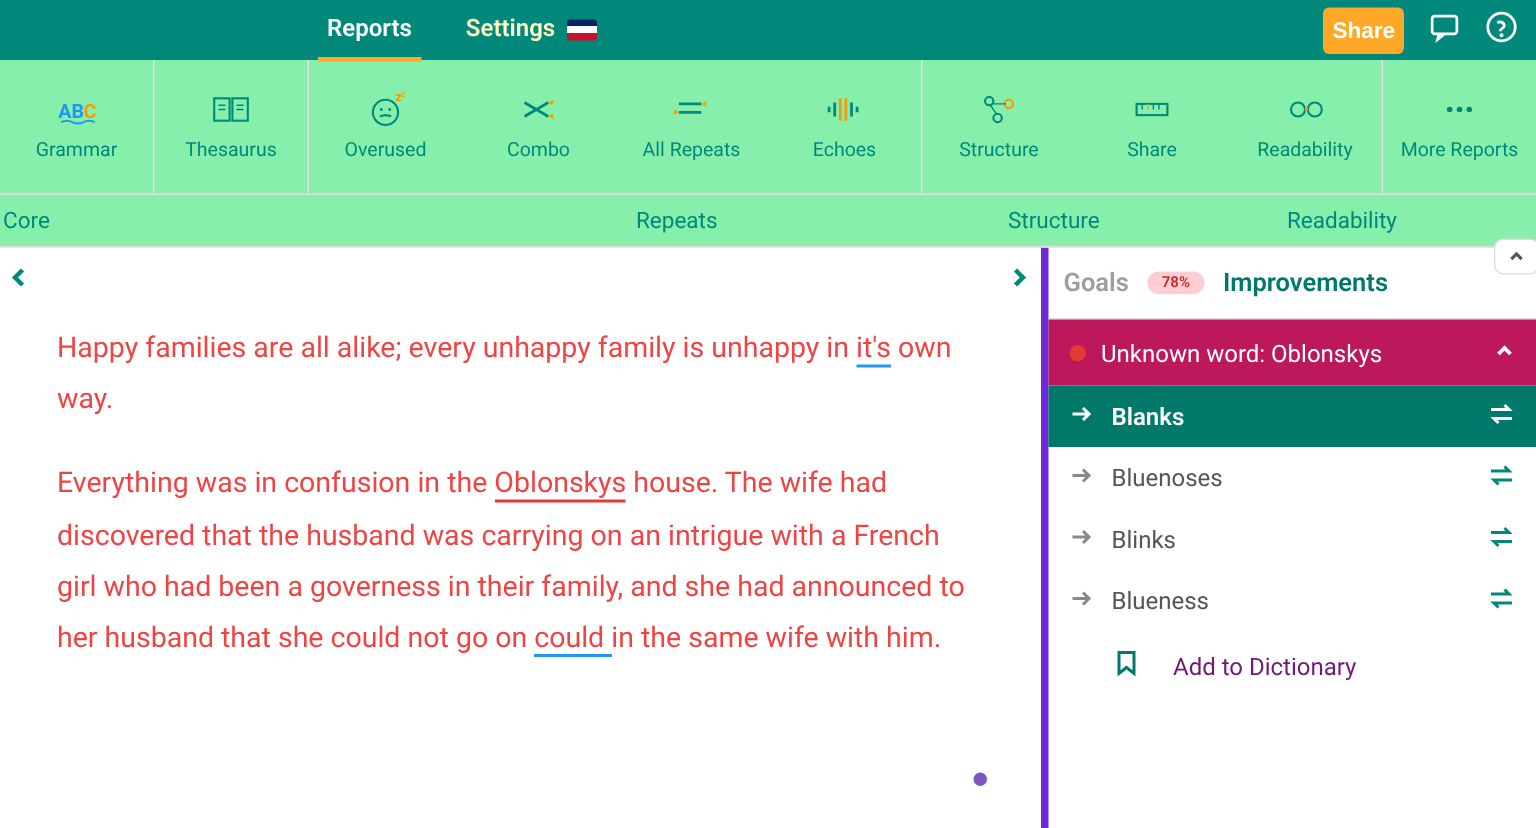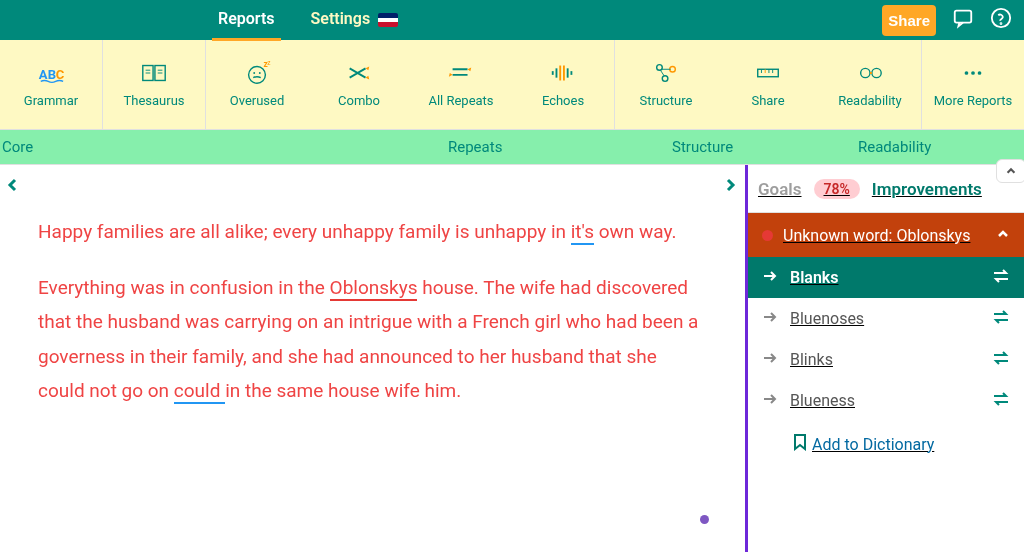--- a/index.html
+++ b/index.html
@@ -7,73 +7,73 @@
 
 .top-bar { background: #00897b; height: 40px; display: flex; align-items: center; padding: 0 12px; position: relative; }
 .top-tabs { display: flex; gap: 24px; margin-left: 200px; }
 .top-tab { color: #fef9c3; font-weight: 600; font-size: 16px; padding: 10px 6px; cursor: pointer; }
 .top-tab.active { color: #fff; border-bottom: 3px solid #ffa726; }
 .flag { width: 20px; height: 14px; display: inline-block; background: linear-gradient(to bottom, #012169 33%, #fff 33%, #fff 66%, #c8102e 66%); margin-left: 4px; vertical-align: middle; border-radius: 2px; }
 .top-right { position: absolute; right: 12px; display: flex; gap: 16px; align-items: center; }
 .share-btn { background: #ffa726; color: #fff; border: none; padding: 7px 6px; border-radius: 4px; font-weight: 600; font-size: 15px; cursor: pointer; }
 .top-icon svg { width: 22px; height: 22px; stroke: #fff; fill: none; stroke-width: 2; }
 
-.toolbar { background: #fef9c3; height: 90px; display: flex; border-bottom: 1px solid #e0e0e0; }
+.toolbar { background: #86efac; height: 90px; display: flex; border-bottom: 1px solid #e0e0e0; }
 .toolbar-item { flex: 1; display: flex; flex-direction: column; align-items: center; justify-content: center; gap: 8px; border-right: 1px solid #e0e0e0; cursor: pointer; }
 .toolbar-item:nth-child(3), .toolbar-item:nth-child(4), .toolbar-item:nth-child(5), .toolbar-item:nth-child(7), .toolbar-item:nth-child(8), .toolbar-item:nth-child(10) { border-right: none; }
 .toolbar-icon { height: 24px; display: flex; align-items: center; justify-content: center; }
 .toolbar-icon svg { width: 28px; height: 24px; }
 .toolbar-label { color: #00897b; font-size: 13px; }
 
 .category-bar { background: #86efac; height: 35px; display: flex; align-items: center; border-bottom: 1px solid #e0e0e0; position: relative; }
 .cat-label { color: #00897b; font-size: 15px; }
 .cat-core { position: absolute; left: 2px; }
-.cat-repeats { position: absolute; left: 448px; }
+.cat-repeats { position: absolute; left: 424px; }
 .cat-structure { position: absolute; left: 672px; }
 .cat-readability { position: absolute; left: 858px; }
 
 .main { display: flex; height: 387px; }
 .editor-wrap { flex: 1; position: relative; padding: 18px 8px 0 0; }
 .editor-nav { position: absolute; left: 6px; top: 12px; }
 .editor-nav svg, .editor-nav-right svg { width: 14px; height: 14px; stroke: #00897b; stroke-width: 3; fill: none; }
 .editor-nav-right { position: absolute; right: 8px; top: 12px; }
 .editor { padding: 32px 38px 20px 38px; font-size: 19px; line-height: 1.8; color: #ef4444; }
 .editor p { margin-bottom: 22px; }
 .u-blue { border-bottom: 2px solid #2196f3; }
 .u-red { border-bottom: 2px solid #e53935; }
 .cursor-dot { position: absolute; bottom: 28px; right: 36px; width: 9px; height: 9px; background: #7e57c2; border-radius: 50%; }
 
-.sidebar { width: 279px; border-left: 3px solid #6d28d9; display: flex; flex-direction: column; text-decoration: underline; }
+.sidebar { width: 330px; border-left: 5px solid #6d28d9; display: flex; flex-direction: column; }
 .sidebar-tabs { display: flex; align-items: center; height: 48px; border-bottom: 1px solid #e0e0e0; padding: 0 10px; gap: 12px; position: relative; }
 .sidebar-tab { font-size: 17px; font-weight: 600; color: #9e9e9e; cursor: pointer; }
 .sidebar-tab.active { color: #00796b; }
-.percent-badge { background: #ffcdd2; color: #c62828; padding: 2px 10px; border-radius: 10px; font-size: 14px; font-weight: 600; }
+.percent-badge { background: #ffcdd2; color: #c62828; padding: 2px 10px; border-radius: 10px; font-size: 10px; font-weight: 600; }
 .collapse-btn { position: absolute; right: -2px; top: -6px; width: 30px; height: 24px; background: #fff; border: 1px solid #e0e0e0; border-radius: 6px; display: flex; align-items: center; justify-content: center; }
 .collapse-btn svg { width: 12px; height: 12px; stroke: #555; stroke-width: 2.5; fill: none; }
 
-.issue-header { background: #c2410c; color: #fff; height: 44px; display: flex; align-items: center; padding: 0 14px; gap: 10px; position: relative; text-align: right; }
+.issue-header { background: #be185d; color: #fff; height: 44px; display: flex; align-items: center; padding: 0 14px; gap: 10px; position: relative; text-align: right; }
 .issue-dot { width: 11px; height: 11px; background: #e53935; border-radius: 50%; }
 .issue-title { font-size: 16px; }
 .issue-chevron { position: absolute; right: 14px; }
 .issue-chevron svg { width: 14px; height: 14px; stroke: #fff; stroke-width: 2.5; fill: none; }
 
 .suggestion { display: flex; padding: 11px 14px; gap: 12px; position: relative; cursor: pointer; }
 .suggestion.primary { background: #00796b; color: #fff; }
 .suggestion:not(.primary) { color: #555; }
 .arrow-icon svg { width: 16px; height: 14px; fill: none; stroke-width: 2; }
 .suggestion.primary .arrow-icon svg { stroke: #fff; }
 .suggestion:not(.primary) .arrow-icon svg { stroke: #888; }
 .suggestion-label { font-size: 16px; }
 .suggestion.primary .suggestion-label { font-weight: 600; }
 .replace-icon { position: absolute; right: 14px; }
 .replace-icon svg { width: 18px; height: 14px; fill: none; stroke-width: 2; }
 .suggestion.primary .replace-icon svg { stroke: #fff; }
 .suggestion:not(.primary) .replace-icon svg { stroke: #00897b; }
 
-.add-dict { display: flex; align-items: center; padding: 12px 14px 12px 44px; gap: 4px; color: #0369a1; font-size: 16px; cursor: pointer; }
+.add-dict { display: flex; align-items: center; padding: 12px 14px 12px 44px; gap: 23px; color: #701a75; font-size: 16px; cursor: pointer; }
 .bookmark-icon svg { width: 16px; height: 18px; stroke: #00796b; stroke-width: 2; fill: none; }
 </style>
 </head>
 <body>
 
 <div class="top-bar">
   <div class="top-tabs">
     <div class="top-tab active">Reports</div>
     <div class="top-tab">
       <span>Settings</span>
@@ -219,21 +219,21 @@
 <div class="main">
   <div class="editor-wrap">
     <span class="editor-nav"><svg viewBox="0 0 14 14">
           <path d="M9 2 L4 7 L9 12"></path>
         </svg></span>
     <span class="editor-nav-right"><svg viewBox="0 0 14 14">
           <path d="M5 2 L10 7 L5 12"></path>
         </svg></span>
     <div class="editor">
       <p><span>Happy families are all alike; every unhappy family is unhappy in </span><span class="u-blue">it's</span><span> own way.</span></p>
-      <p><span>Everything was in confusion in the </span><span class="u-red">Oblonskys</span><span> house. The wife had discovered that the husband was carrying on an intrigue with a French girl who had been a governess in their family, and she had announced to her husband that she could not go on </span><span class="u-blue">could </span><span>in the same house wife him.</span></p>
+      <p><span>Everything was in confusion in the </span><span class="u-red">Oblonskys</span><span> house. The wife had discovered that the husband was carrying on an intrigue with a French girl who had been a governess in their family, and she had announced to her husband that she could not go on </span><span class="u-blue">could </span><span>in the same wife with him.</span></p>
     </div>
     <div class="cursor-dot"></div>
   </div>
 
   <div class="sidebar">
     <div class="sidebar-tabs">
       <span class="sidebar-tab">Goals</span>
       <span class="percent-badge">78%</span>
       <span class="sidebar-tab active">Improvements</span>
       <span class="collapse-btn">

